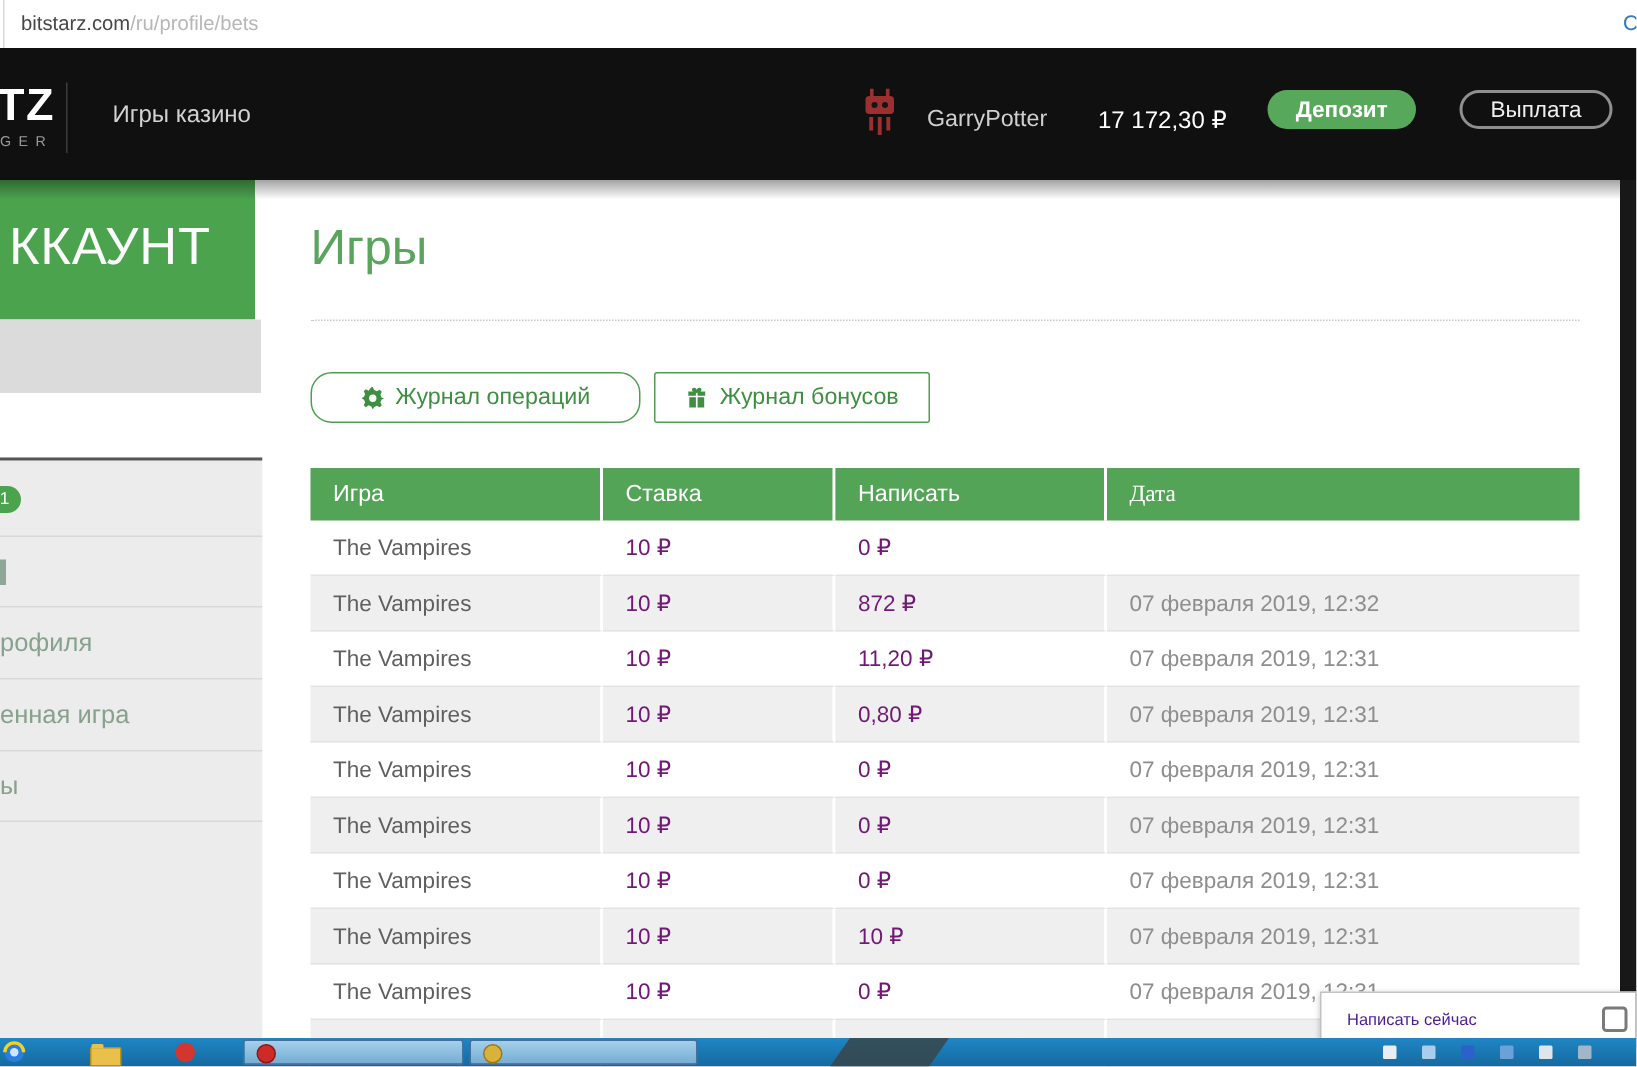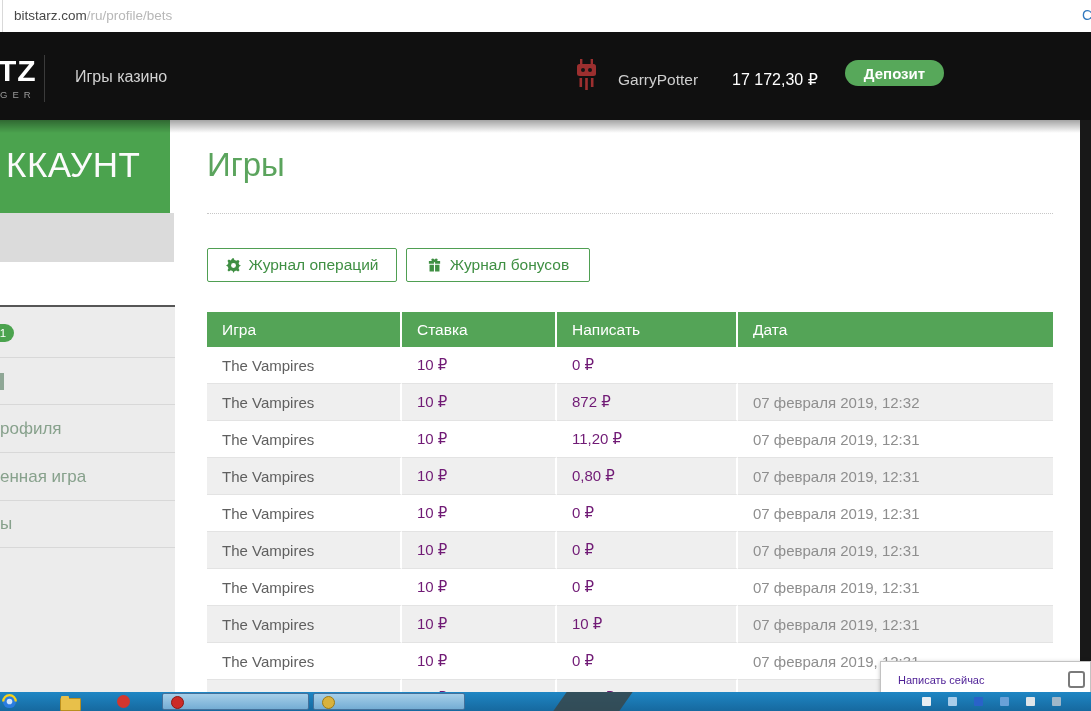--- a/index.html
+++ b/index.html
@@ -46,25 +46,25 @@
   .sb-frag{position:absolute;left:0;top:15px;width:4px;height:17px;background:#8fa796;}
 
   
   .main{position:absolute;left:175px;top:120px;width:905px;height:572px;background:#fff;}
   .page-title{position:absolute;left:32px;top:26px;font-size:33px;font-weight:400;color:#5ba45d;}
   .dotted-divider{position:absolute;left:32px;top:93px;width:846px;border-top:1px dotted #c7c7c7;}
   .tabs{position:absolute;left:32px;top:128px;display:flex;gap:9px;}
   .tab{height:34px;box-sizing:border-box;border:1px solid #4f9f52;background:#fff;color:#3f8f43;font-size:15.5px;display:flex;align-items:center;justify-content:center;gap:8px;border-radius:2px;cursor:pointer;font-family:inherit;}
   .tab svg{width:15px;height:15px;flex:0 0 auto;}
   .tab.active{background:#4f9f52;color:#fff;}
-  .tab.w1{width:190px;}.tab.w2{width:171px;}.tab.w3{width:184px;}
+  .tab.w1{width:220px;border-radius:14px;}.tab.w2{width:171px;}.tab.w3{width:184px;}
 
   .bets-table{position:absolute;left:32px;top:192px;width:846px;border-collapse:separate;border-spacing:0;table-layout:fixed;}
   .bets-table th{background:var(--accent-bright);color:#fff;font-weight:400;font-size:15.5px;text-align:left;height:35px;padding:0 0 0 15px;border-right:2px solid #fff;box-sizing:border-box;}
-  .bets-table th:last-child{border-right:none;}
+  .bets-table th:last-child{border-right:none;font-family:Liberation Serif, serif;}
   .bets-table td{height:37px;font-size:15px;padding:0 0 0 15px;border-bottom:1px solid #e3e3e3;border-right:2px solid #fff;box-sizing:border-box;white-space:nowrap;overflow:hidden;}
   .bets-table td:last-child{border-right:none;}
   .bets-table tbody tr:nth-child(even) td{background:#efefef;}
   .c-game{color:#5f5f5f;}
   .c-bet,.c-win{color:#701a75;}
   .c-date{color:#8e8e8e;}
 
   
   .scroll-strip{position:absolute;left:1080px;top:120px;width:11px;height:572px;background:#181818;}
 
@@ -114,20 +114,21 @@
         <rect x="3.5" y="19" width="2.6" height="9"></rect>
           <rect x="9.2" y="19" width="2.6" height="12"></rect>
           <rect x="14.9" y="19" width="2.6" height="9"></rect>
       </g>
       <circle cx="7" cy="11" r="2" fill="#151515"></circle>
         <circle cx="14" cy="11" r="2" fill="#151515"></circle>
     </svg>
     <div class="username">GarryPotter</div>
     <div class="balance">17 172,30 ₽</div>
     <button class="pill-btn deposit-btn">Депозит</button>
+    <button class="pill-btn withdraw-btn">Выплата</button>
   </div>
 
   <div class="header-shadow"></div>
 
   <div class="sb-green">
     <div class="sb-title">ККАУНТ</div>
   </div>
   <div class="sb-graybar"></div>
   <div class="sb-menu">
     <div class="sb-row" style="height:50px;">

